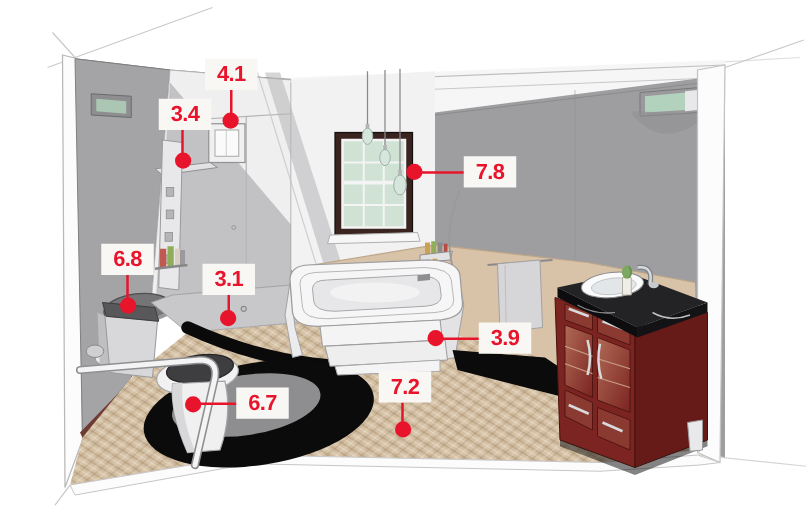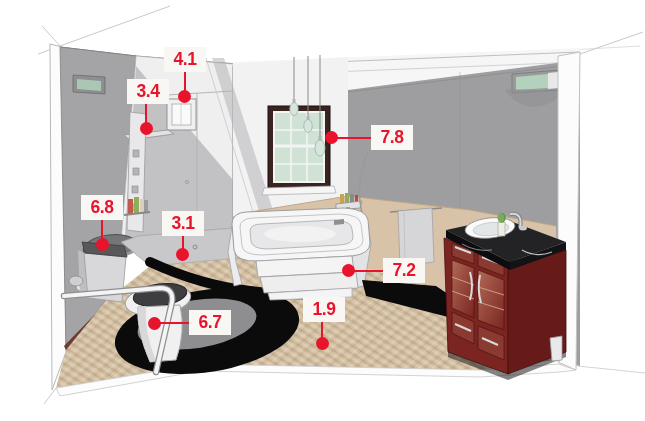--- a/index.html
+++ b/index.html
@@ -305,20 +305,20 @@
   <div class="co-hline" style="left:160px;top:322px;width:30px"></div>
   <div class="co-dot" style="left:148px;top:317px"></div>
   <div class="co-box" style="left:189px;top:310px">6.7</div>
 
   <div class="co-hline" style="left:336px;top:137px;width:36px"></div>
   <div class="co-dot" style="left:325px;top:131px"></div>
   <div class="co-box" style="left:371px;top:125px">7.8</div>
 
   <div class="co-hline" style="left:353px;top:270px;width:31px"></div>
   <div class="co-dot" style="left:342px;top:264px"></div>
-  <div class="co-box" style="left:383px;top:258px">7.2</div>
+  <div class="co-box" style="left:383px;top:258px">3.9</div>
 
   <div class="co-vline" style="left:321px;top:322px;height:18px"></div>
   <div class="co-dot" style="left:316px;top:337px"></div>
-  <div class="co-box" style="left:303px;top:297px">1.9</div>
+  <div class="co-box" style="left:303px;top:297px">7.2</div>
 </div>
 
 </div>
 
 </body></html>

